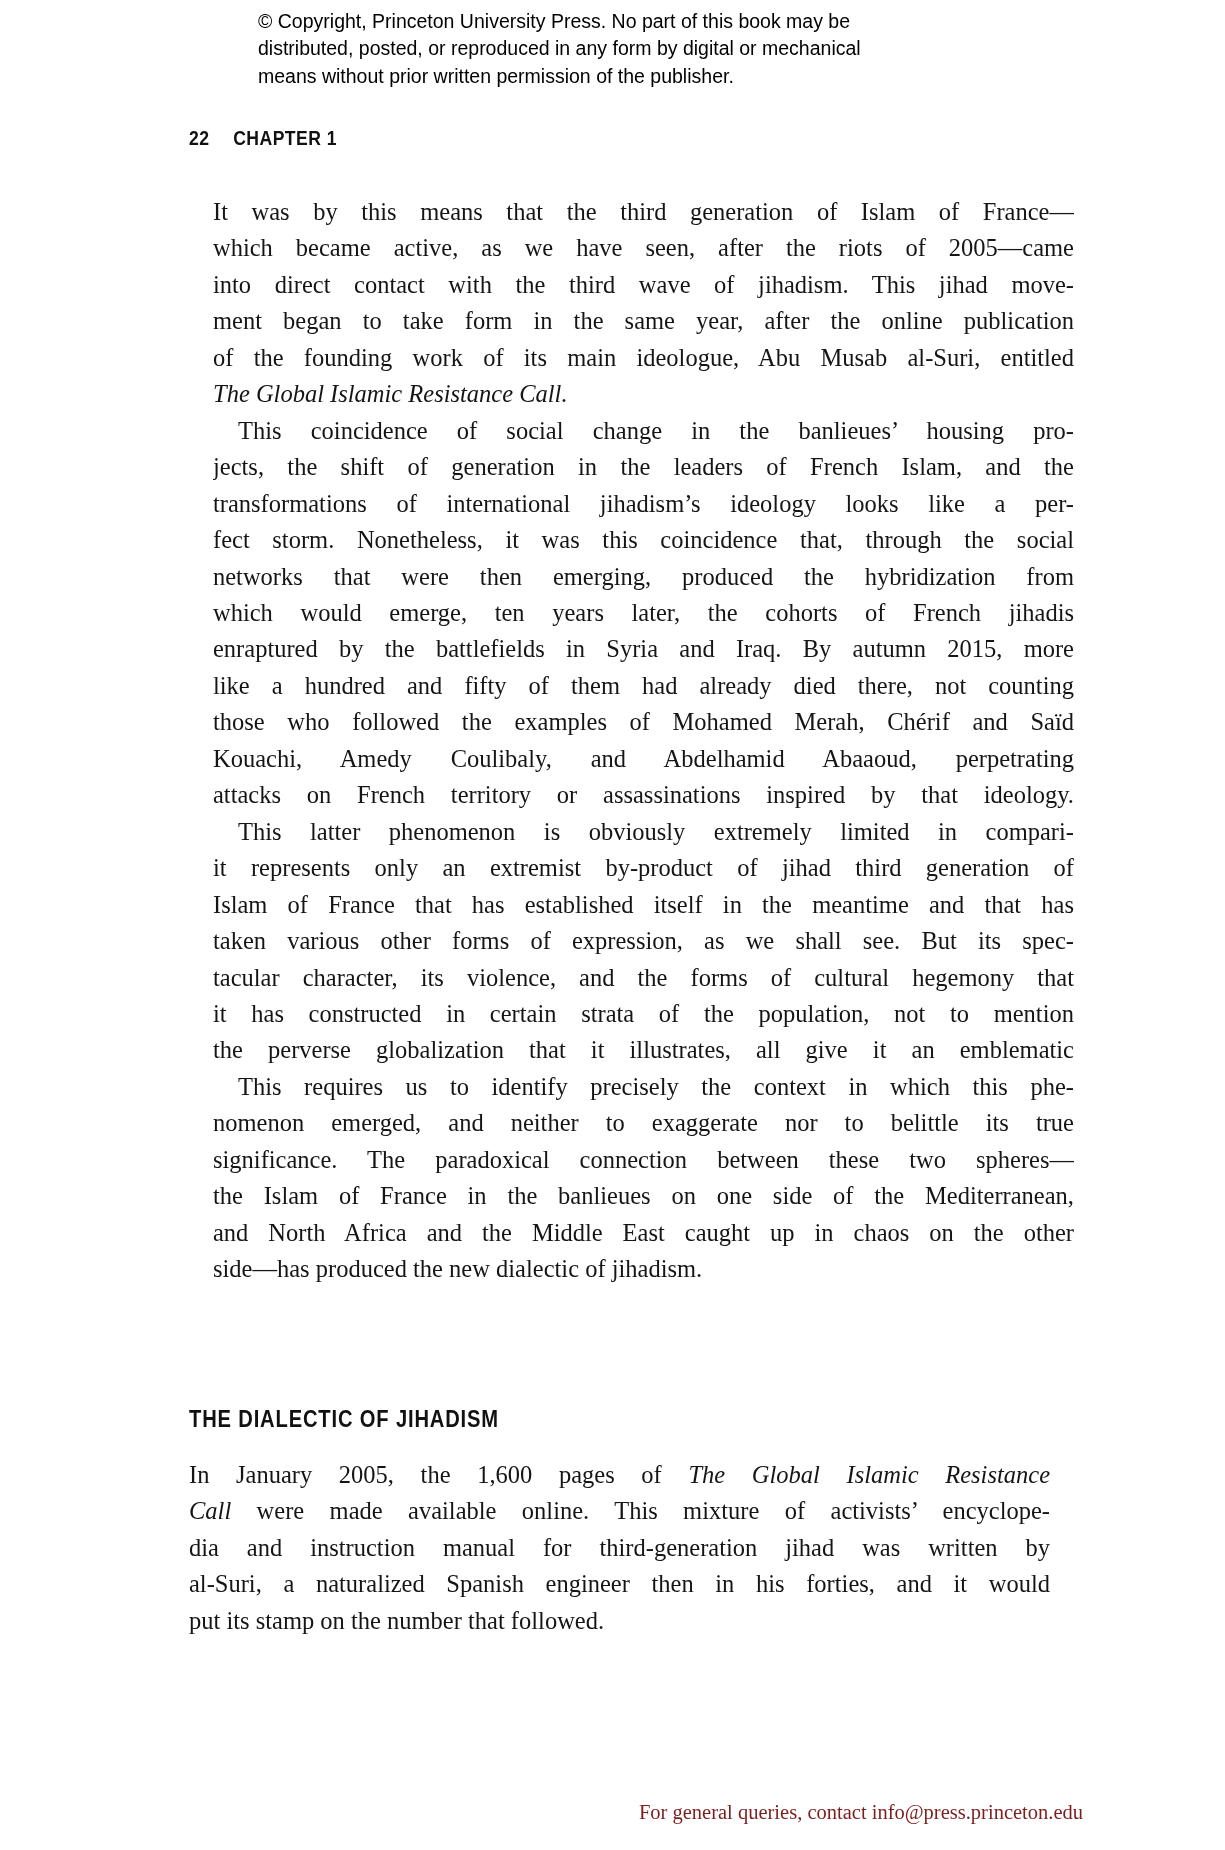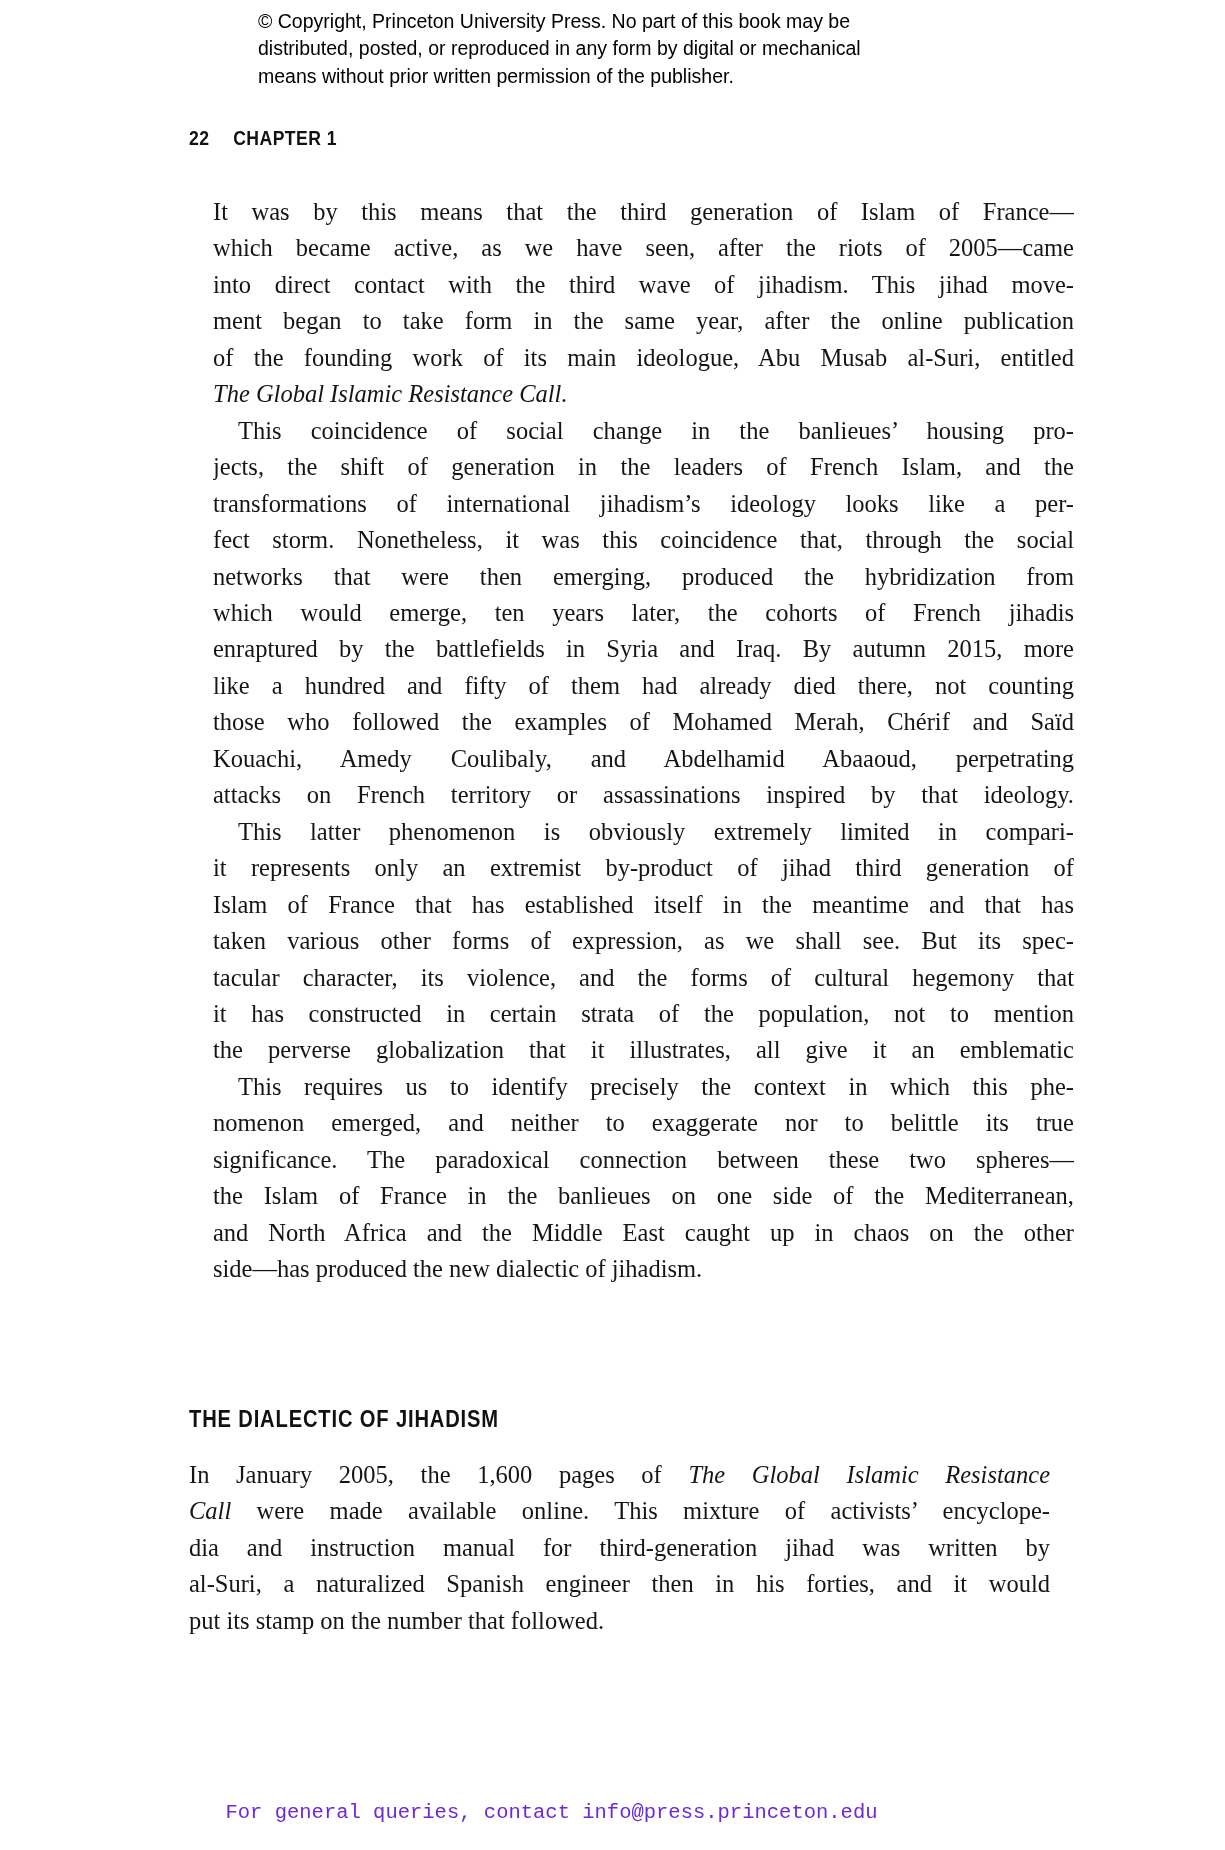--- a/index.html
+++ b/index.html
@@ -4,21 +4,20 @@
 <style>
   html,body{margin:0;padding:0;background:#ffffff;}
   .page{
     position:relative;
     width:1083px;
     height:1850px;
     background:#ffffff;
     overflow:hidden;
     font-family:"Liberation Serif", serif;
     color:#151515;
-    padding-left:20px;
   }
   
   .copyright{
     position:absolute;
     left:258px;
     top:8px;
     font-family:"Liberation Sans", sans-serif;
     font-size:19.5px;
     line-height:27.4px;
     color:#000000;
@@ -71,24 +70,24 @@
     transform:scaleX(0.84);
     transform-origin:left top;
     white-space:nowrap;
   }
   
   .footer{
     position:absolute;
     left:0;
     right:0;
     top:1801px;
-    text-align:center;
-    font-family:Liberation Mono, monospace;
+    text-align:right;
+    font-family:Liberation Serif, serif;
     font-size:20.5px;
-    color:#6d28d9;
+    color:#7f1d1d;
   }
 </style>
 </head>
 <body>
 
 <div class="page">
 
   <div class="copyright">
     <div>© Copyright, Princeton University Press. No part of this book may be</div>
     <div>distributed, posted, or reproduced in any form by digital or mechanical</div>

